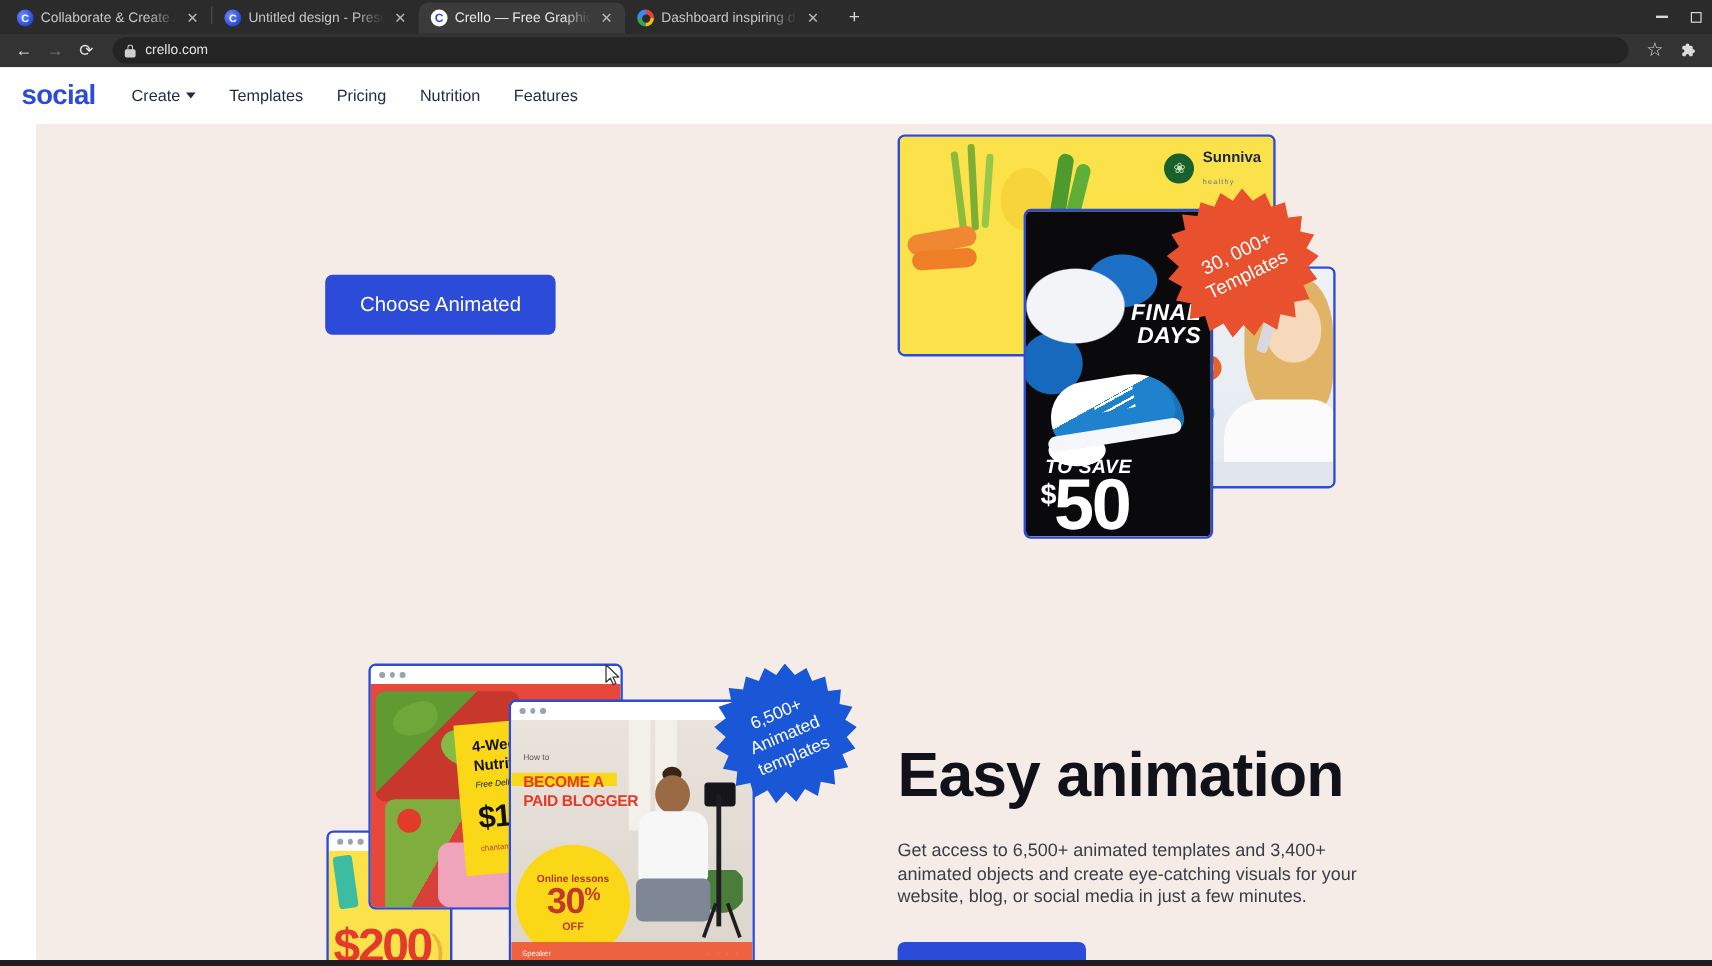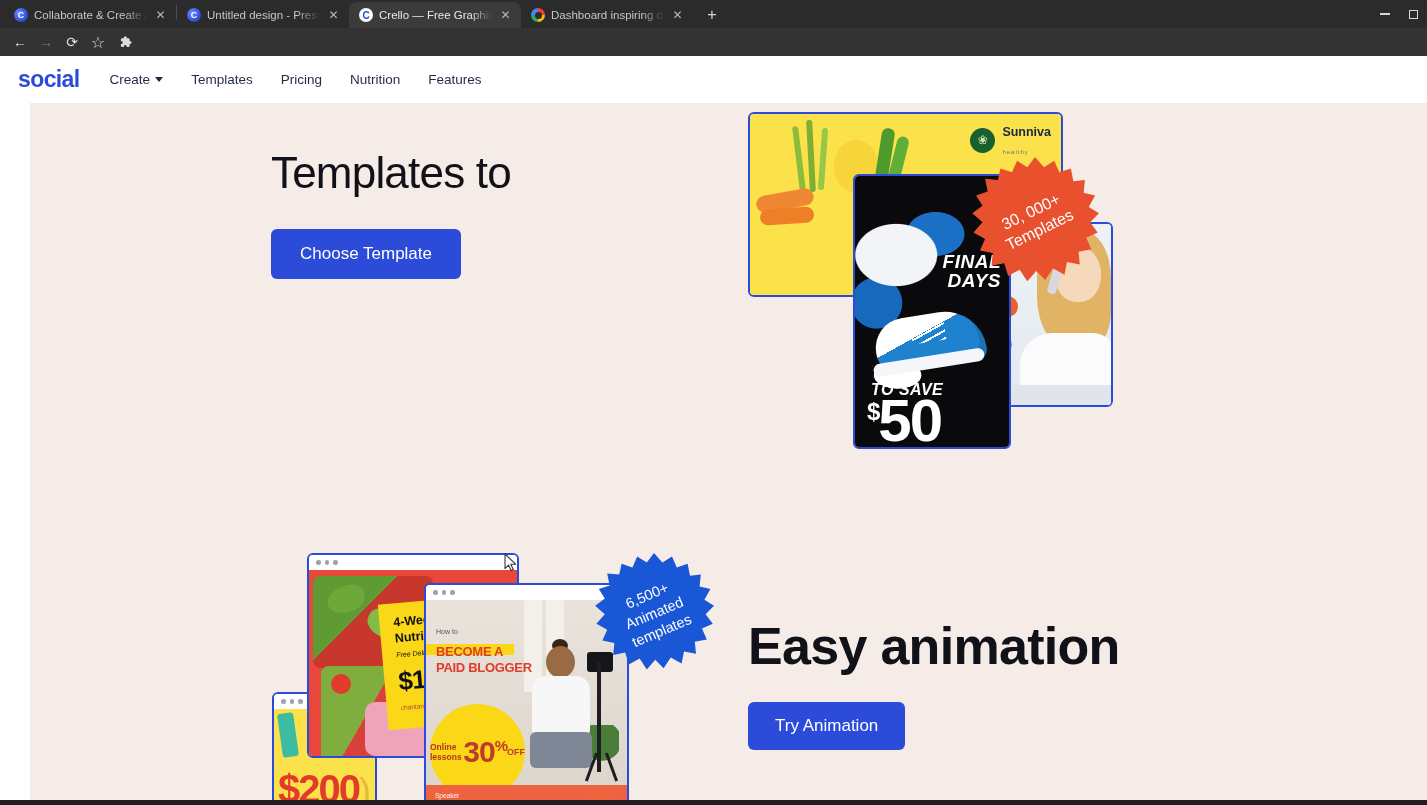--- a/index.html
+++ b/index.html
@@ -287,21 +287,21 @@
   .blog-tripod { position:absolute; right:26px; top:62px; width:4px; height:110px; background:#1d1d22; }
   .blog-cam { position:absolute; right:14px; top:52px; width:26px; height:20px; background:#15151a; border-radius:3px; }
   .blog-tp1 { position:absolute; right:34px; top:152px; width:3px; height:30px; background:#1d1d22; transform:rotate(20deg); }
   .blog-tp2 { position:absolute; right:14px; top:152px; width:3px; height:30px; background:#1d1d22; transform:rotate(-20deg); }
   .blog-ybar { position:absolute; left:0; top:44px; width:88px; height:11px; background:#fbd817; }
   .blog-howto { position:absolute; left:10px; top:28px; font-size:7px; color:#555; }
   .blog-l1 { position:absolute; left:10px; top:44px; font-size:13px; font-weight:700; color:#e23b2b; letter-spacing:-0.3px; }
   .blog-l2 { position:absolute; left:10px; top:60px; font-size:13px; font-weight:800; color:#e23b2b; letter-spacing:-0.3px; }
   .blog-circle {
     position:absolute; left:4px; bottom:-14px; width:95px; height:95px; border-radius:50%;
-    background:#fbd817; display:flex; flex-direction:row; align-items:center; justify-content:center;
+    background:#fbd817; display:flex; flex-direction:column; align-items:center; justify-content:center;
     color:#c0392b;
   }
   .bc-top { font-size:8.5px; font-weight:600; color:#b0351f; }
   .bc-30 { font-size:30px; font-weight:800; line-height:1; letter-spacing:-1px; }
   .bc-30 sup { font-size:15px; }
   .bc-off { font-size:9px; font-weight:800; }
   .blog-foot { height: calc(100% - 200px); background:#ef6240; position:relative; color:#fff9e8; }
   .bf-l { position:absolute; left:9px; top:6px; font-size:6.5px; line-height:1.55; }
   .bf-dots { position:absolute; right:9px; top:6px; width:32px; height:22px;
     background-image: radial-gradient(#fbd8171a 1px, transparent 1.2px);
@@ -364,20 +364,27 @@
       <div class="wc">
           <span class="sq"></span>
         </div>
     </div>
   </div>
 
   <div class="toolbar">
     <div class="navbtn">←</div>
     <div class="navbtn dim">→</div>
     <div class="navbtn">⟳</div>
+    <div class="omnibox">
+      <span class="lock">
+          <span class="shackle"></span>
+          <span class="body"></span>
+        </span>
+      <span>crello.com</span>
+    </div>
     <div class="tb-right">
       <div class="icon-btn">☆</div>
       <div class="icon-btn">
         <svg width="15" height="15" viewBox="0 0 24 24" fill="#dcdcdc" aria-hidden="true">
           <path d="M20 12a2.5 2.5 0 0 0-2.5-2.5h-.5V7a2 2 0 0 0-2-2h-2.5v-.5a2.5 2.5 0 1 0-5 0V5H5a2 2 0 0 0-2 2v2.6h.6a2.4 2.4 0 1 1 0 4.8H3V17a2 2 0 0 0 2 2h2.6v-.6a2.4 2.4 0 1 1 4.8 0V19H15a2 2 0 0 0 2-2v-2.5h.5A2.5 2.5 0 0 0 20 12z"></path>
         </svg>
       </div>
     </div>
   </div>
 
@@ -395,23 +402,23 @@
         <div class="navlink">Nutrition</div>
         <div class="navlink">Features</div>
       </div>
     </div>
 
     <div class="content">
       <div class="pink-panel"></div>
 
       <div class="hero-text">
         <h1 class="hero-h1">
-          <span>Templates to</span><br>
+          <br>
         </h1>
-        <button class="btn-primary">Choose Template</button>
+        <button class="btn-primary">Choose Animated</button>
       </div>
 
       <div class="collage">
 
         <div class="card c-veg">
           <div class="veg-bg">
             <div class="veg-netbag"></div>
             <div class="veg-asp1"></div>
             <div class="veg-asp2"></div>
             <div class="veg-asp3"></div>
@@ -558,20 +565,21 @@
           <div class="btxt">
             <div>6,500+</div>
             <div>Animated</div>
             <div>templates</div>
           </div>
         </div>
       </div>
 
       <div class="sec2-text">
         <h2 class="sec2-h1">Easy animation</h2>
+        <p class="sec2-p">Get access to 6,500+ animated templates and 3,400+ animated objects and create eye-catching visuals for your website, blog, or social media in just a few minutes.</p>
         <button class="btn-primary2">Try Animation</button>
       </div>
 
       <svg class="cursor" viewBox="0 0 14 19">
         <path d="M1 1 L1 15.5 L4.6 12.2 L7.1 17.6 L9.3 16.6 L6.8 11.3 L11.6 11.2 Z" fill="#ffffff" stroke="#3a3a3a" stroke-width="1.1" stroke-linejoin="round"></path>
       </svg>
     </div>
 
     <div class="bottombar"></div>
   </div>

